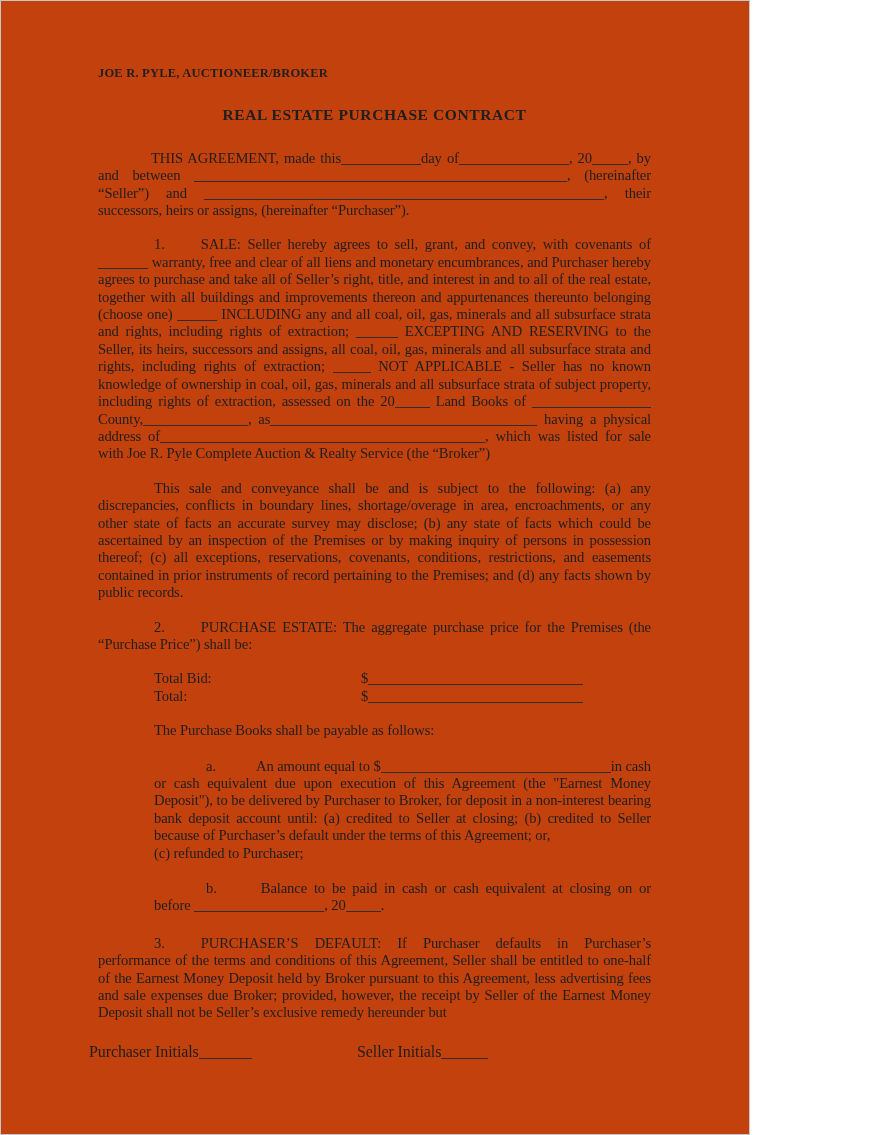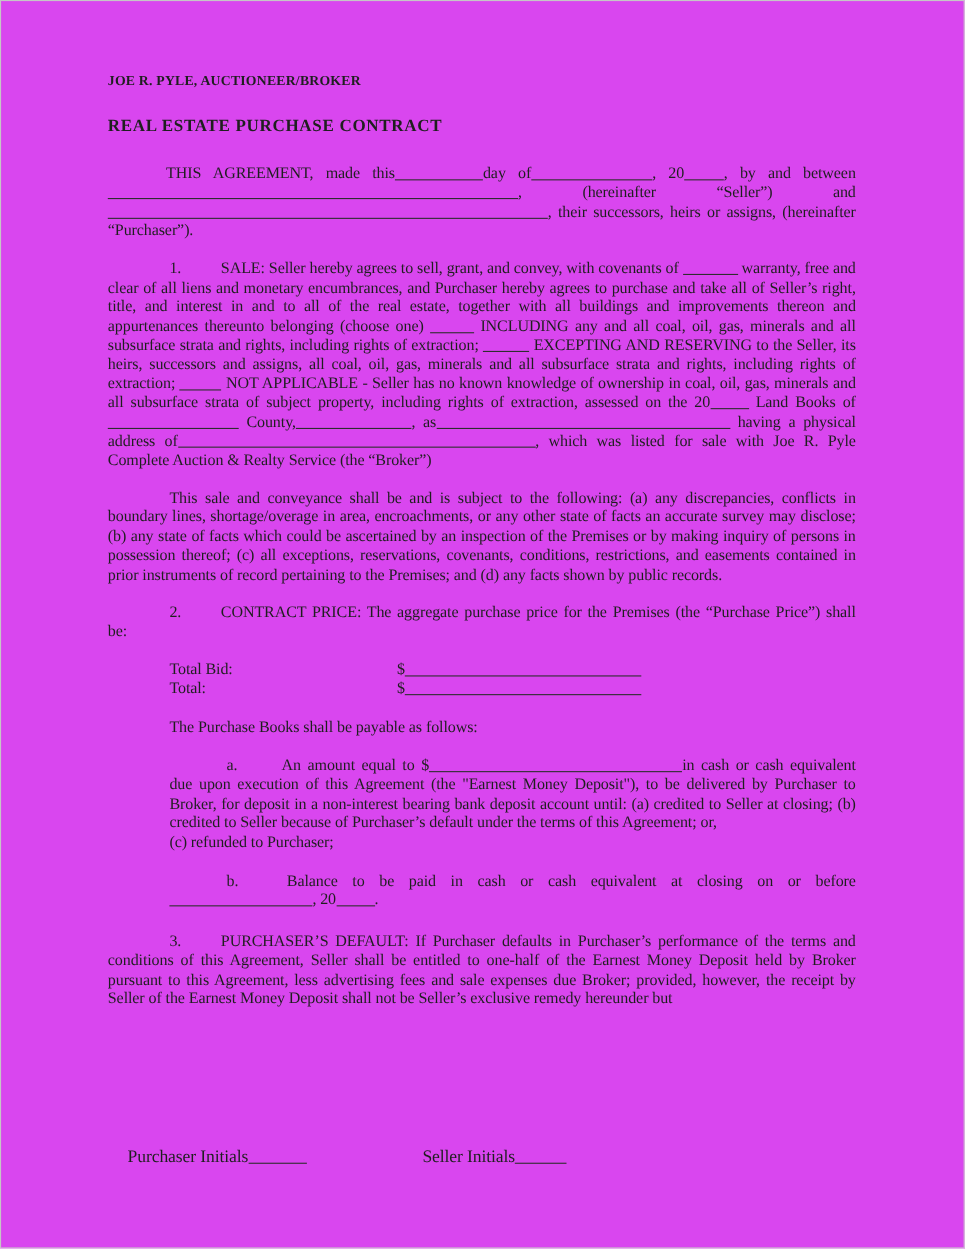--- a/index.html
+++ b/index.html
@@ -1,58 +1,58 @@
 <!DOCTYPE html>
 <html><head>
 <meta charset="utf-8">
 <style>
   html,body{margin:0;padding:0;background:#ffffff;}
   .page{
-    width:877px;height:1135px;position:relative;box-sizing:border-box;
-    background:#d946ef;color:#1f1f1f;
+    width:750px;height:1135px;position:relative;box-sizing:border-box;
+    background:#c2410c;color:#1f1f1f;
     border:1px solid #c6c6c6;
     font-family:"Liberation Serif","DejaVu Serif",serif;
     font-size:14.6px;line-height:17.4px;letter-spacing:-0.1px;
     padding:64px 98px 0 97px;overflow:hidden;
   }
   .broker-header{font-weight:bold;font-size:12.5px;letter-spacing:0.2px;margin:0 0 24px 0;}
-  .doc-title{font-weight:bold;font-size:15.5px;letter-spacing:0.6px;margin:0 0 26px 0;}
+  .doc-title{font-weight:bold;font-size:15.5px;letter-spacing:0.6px;text-align:center;margin:0 0 26px 0;}
   p.para{margin:0 0 17px 0;text-align:justify;}
   .indent-53{text-indent:53px;}
   .indent-56{text-indent:56px;}
   .sub{margin-left:56px !important;text-indent:52px;}
   .mb18{margin-bottom:18px !important;}
   .mb20{margin-bottom:20px !important;}
   .blank{display:inline-block;border-bottom:1.1px solid #2e2e2e;height:12px;vertical-align:-2px;}
   .tab{display:inline-block;height:1px;}
   .ul{text-underline-offset:2px;}
   .price-table{margin:0 0 17px 0;}
   .price-row{display:flex;}
   .price-label{flex:0 0 207px;margin-left:56px;}
   .price-value{flex:1;text-align:left;}
-  .initials-row{position:absolute;top:1042px;left:115px;right:98px;display:flex;font-size:16px;}
+  .initials-row{position:absolute;top:1042px;left:88px;right:98px;display:flex;font-size:16px;}
   .initials-purchaser{width:268px;}
 </style>
 </head>
 <body>
 
 <div class="page">
 
   <div class="broker-header">JOE R. PYLE, AUCTIONEER/BROKER</div>
 
   <div class="doc-title">REAL ESTATE PURCHASE CONTRACT</div>
 
   <p class="para indent-53"><span class="txt">THIS AGREEMENT, made this</span><span class="blank" style="width: 80px;"></span><span class="txt">day of</span><span class="blank" style="width: 110px;"></span><span class="txt">, 20</span><span class="blank" style="width: 36px;"></span><span class="txt">, by and between </span><span class="blank" style="width: 373px;"></span><span class="txt">, (hereinafter “Seller”) and </span><span class="blank" style="width: 400px;"></span><span class="txt">, their successors, heirs or assigns, (hereinafter “Purchaser”).</span></p>
 
 
   <p class="para indent-56"><span class="txt">1.</span><span class="tab" style="width: 36px;"></span><span class="ul">SALE</span><span class="txt">: Seller hereby agrees to sell, grant, and convey, with covenants of </span><span class="blank" style="width: 50px;"></span><span class="txt"> warranty, free and clear of all liens and monetary encumbrances, and Purchaser hereby agrees to purchase and take all of Seller’s right, title, and interest in and to all of the real estate, together with all buildings and improvements thereon and appurtenances thereunto belonging (choose one) </span><span class="blank" style="width: 40px;"></span><span class="txt"> INCLUDING any and all coal, oil, gas, minerals and all subsurface strata and rights, including rights of extraction; </span><span class="blank" style="width: 42px;"></span><span class="txt"> EXCEPTING AND RESERVING to the Seller, its heirs, successors and assigns, all coal, oil, gas, minerals and all subsurface strata and rights, including rights of extraction; </span><span class="blank" style="width: 38px;"></span><span class="txt"> NOT APPLICABLE - Seller has no known knowledge of ownership in coal, oil, gas, minerals and all subsurface strata of subject property, including rights of extraction, assessed on the 20</span><span class="blank" style="width: 35px;"></span><span class="txt"> Land Books of </span><span class="blank" style="width: 119px;"></span><span class="txt"> County,</span><span class="blank" style="width: 105px;"></span><span class="txt">, as</span><span class="blank" style="width: 267px;"></span><span class="txt"> having a physical address of</span><span class="blank" style="width: 325px;"></span><span class="txt">, which was listed for sale with Joe R. Pyle Complete Auction &amp; Realty Service (the “Broker”)</span></p>
 
   <p class="para indent-56"><span class="txt">This sale and conveyance shall be and is subject to the following: (a) any discrepancies, conflicts in boundary lines, shortage/overage in area, encroachments, or any other state of facts an accurate survey may disclose; (b) any state of facts which could be ascertained by an inspection of the Premises or by making inquiry of persons in possession thereof; (c) all exceptions, reservations, covenants, conditions, restrictions, and easements contained in prior instruments of record pertaining to the Premises; and (d) any facts shown by public records.</span></p>
 
-  <p class="para indent-56"><span class="txt">2.</span><span class="tab" style="width: 36px;"></span><span class="ul">CONTRACT PRICE</span><span class="txt">: The aggregate purchase price for the Premises (the “Purchase Price”) shall be:</span></p>
+  <p class="para indent-56"><span class="txt">2.</span><span class="tab" style="width: 36px;"></span><span class="ul">PURCHASE ESTATE</span><span class="txt">: The aggregate purchase price for the Premises (the “Purchase Price”) shall be:</span></p>
 
   <div class="price-table">
     <div class="price-row">
       <div class="price-label"><span class="txt">Total Bid:</span></div>
       <div class="price-value"><span class="txt">$</span><span class="blank" style="width: 215px;"></span></div>
     </div>
     <div class="price-row">
     </div>
     <div class="price-row">
       <div class="price-label"><span class="txt">Total:</span></div>

